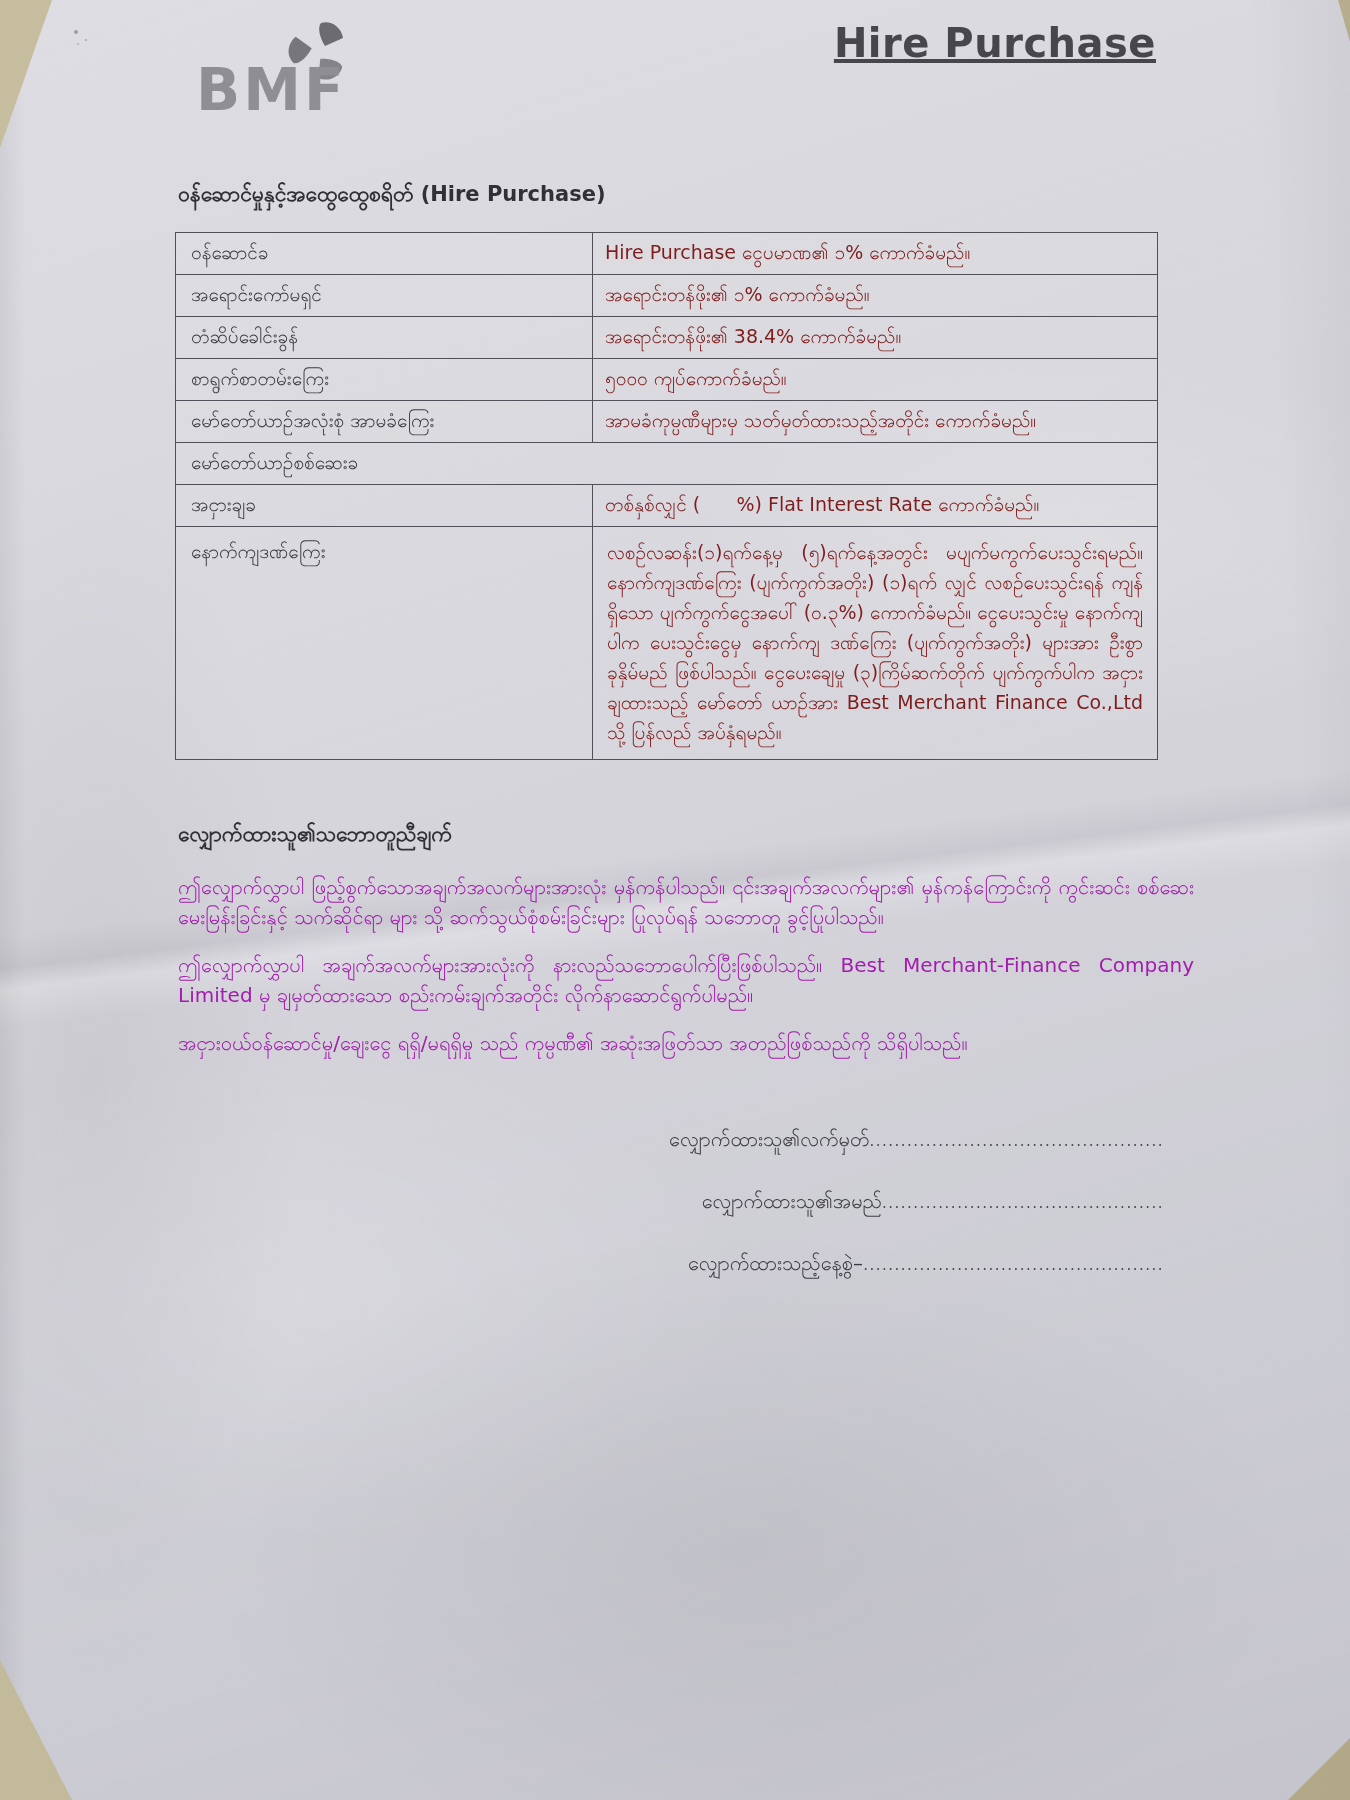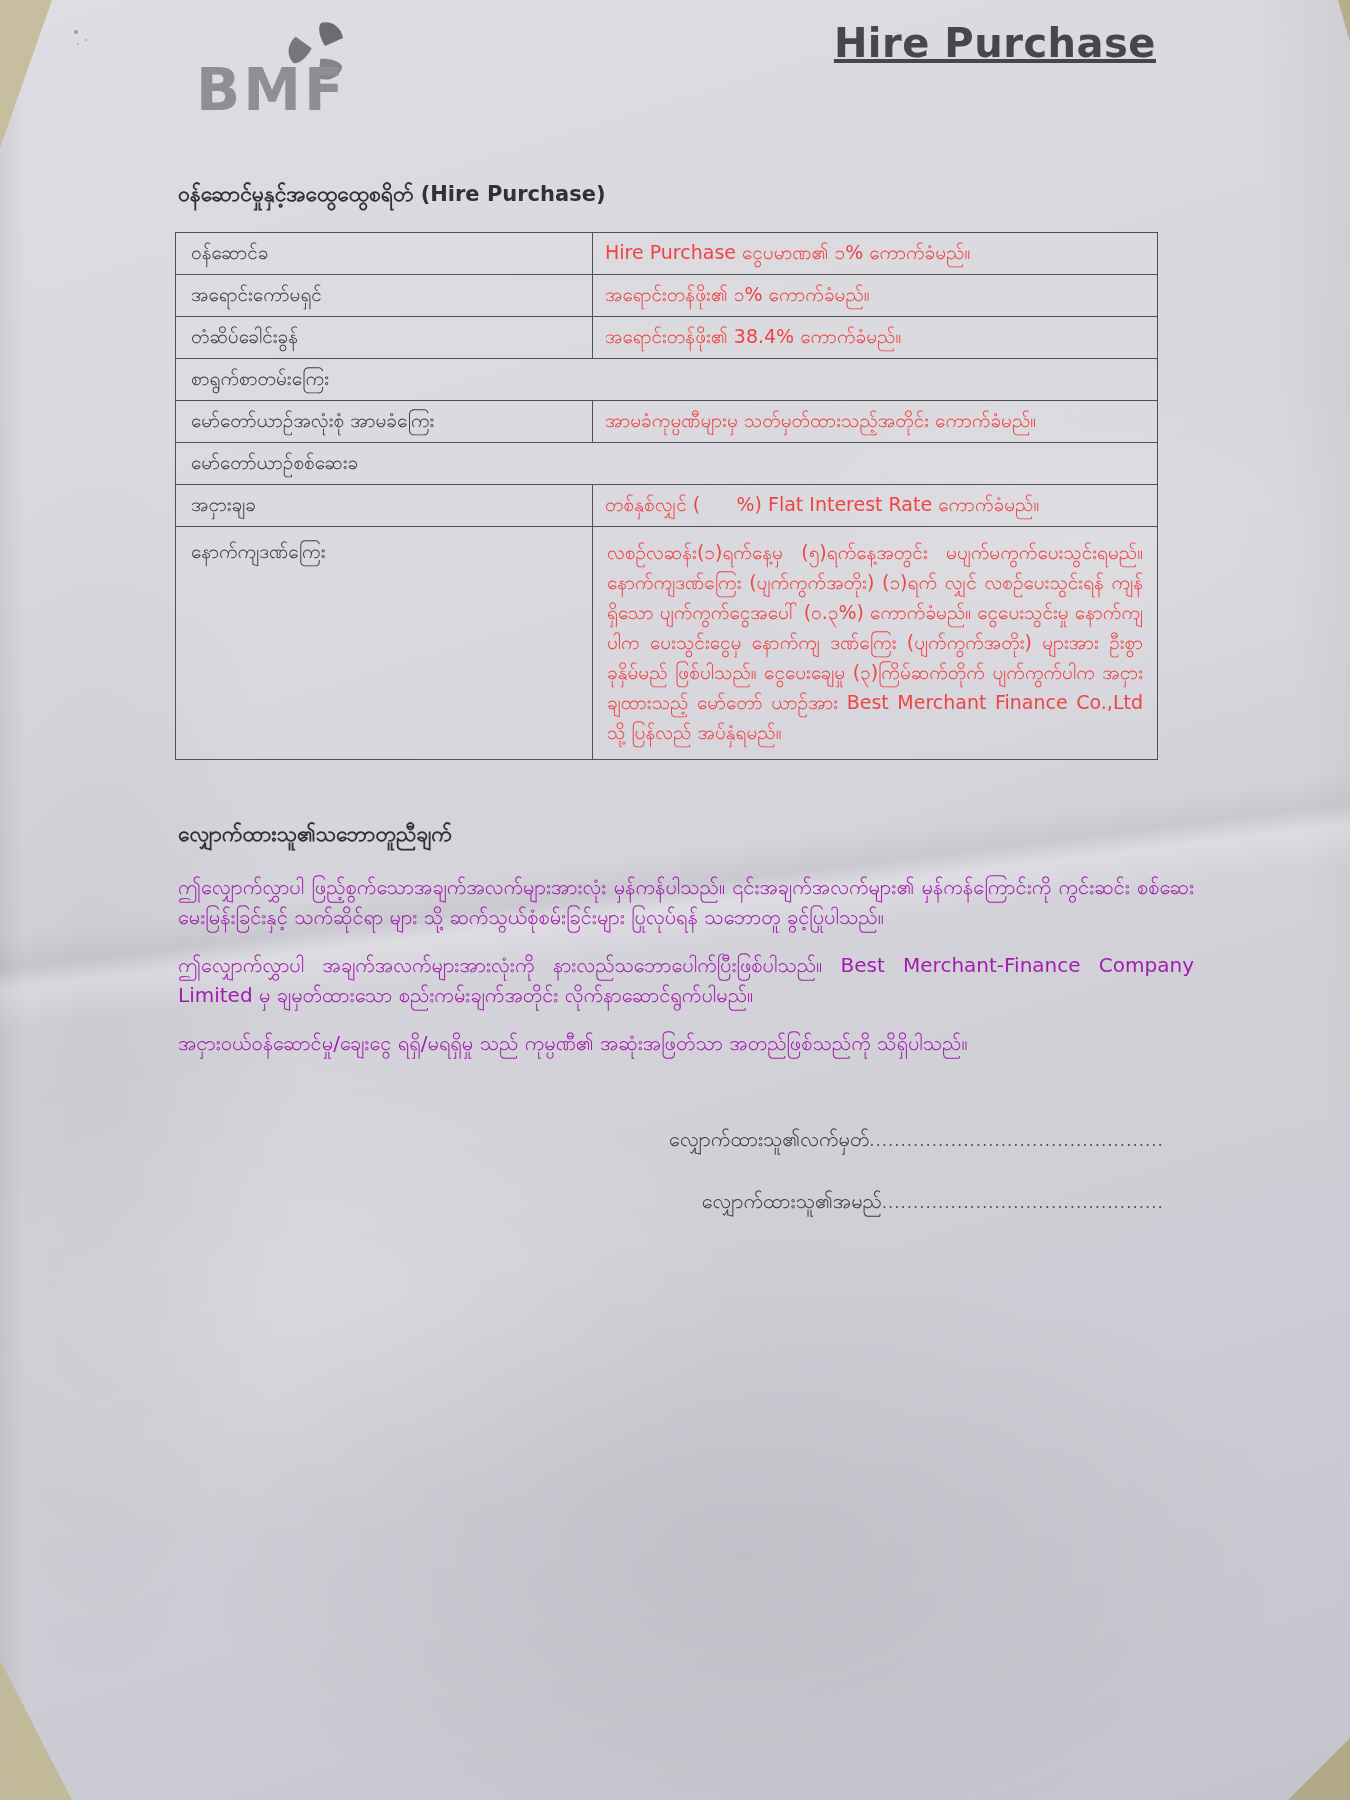--- a/index.html
+++ b/index.html
@@ -117,21 +117,21 @@
     min-height: 29px;
     color: #3c3c42;
   }
   .cell-value {
     border-left: 1.5px solid #515058;
     padding: 6px 12px;
     display: flex;
     align-items: center;
     font-size: 19px;
     min-height: 29px;
-    color: #ef4444;
+    color: #7f1d1d;
   }
   .fee-row.big .cell-label {
     align-items: flex-start;
     padding-top: 12px;
   }
   .fee-row.big .cell-value {
     display: block;
     line-height: 30px;
     text-align: justify;
     padding: 10px 14px 12px 14px;
@@ -203,20 +203,21 @@
     <div class="fee-row">
       <div class="cell-label">အရောင်းကော်မရှင်</div>
       <div class="cell-value">အရောင်းတန်ဖိုး၏ ၁% ကောက်ခံမည်။</div>
     </div>
     <div class="fee-row">
       <div class="cell-label">တံဆိပ်ခေါင်းခွန်</div>
       <div class="cell-value">အရောင်းတန်ဖိုး၏ 38.4% ကောက်ခံမည်။</div>
     </div>
     <div class="fee-row">
       <div class="cell-label">စာရွက်စာတမ်းကြေး</div>
+      <div class="cell-value">၅၀၀၀ ကျပ်ကောက်ခံမည်။</div>
     </div>
     <div class="fee-row">
       <div class="cell-label">မော်တော်ယာဉ်အလုံးစုံ အာမခံကြေး</div>
       <div class="cell-value">အာမခံကုမ္ပဏီများမှ သတ်မှတ်ထားသည့်အတိုင်း ကောက်ခံမည်။</div>
     </div>
     <div class="fee-row">
       <div class="cell-label">မော်တော်ယာဉ်စစ်ဆေးခ</div>
     </div>
     <div class="fee-row">
       <div class="cell-label">အငှားချခ</div>
@@ -236,15 +237,18 @@
     <p>အငှားဝယ်ဝန်ဆောင်မှု/ချေးငွေ ရရှိ/မရရှိမှု သည် ကုမ္ပဏီ၏ အဆုံးအဖြတ်သာ အတည်ဖြစ်သည်ကို သိရှိပါသည်။</p>
   </div>
 
   <div class="signatures">
     <div class="sig-line">
       <span>လျှောက်ထားသူ၏လက်မှတ်</span><span class="sig-dots">...............................................</span>
     </div>
     <div class="sig-line">
       <span>လျှောက်ထားသူ၏အမည်</span><span class="sig-dots">.............................................</span>
     </div>
+    <div class="sig-line">
+      <span>လျှောက်ထားသည့်နေ့စွဲ–</span><span class="sig-dots">................................................</span>
+    </div>
   </div>
 
 </div>
 
 </body></html>

